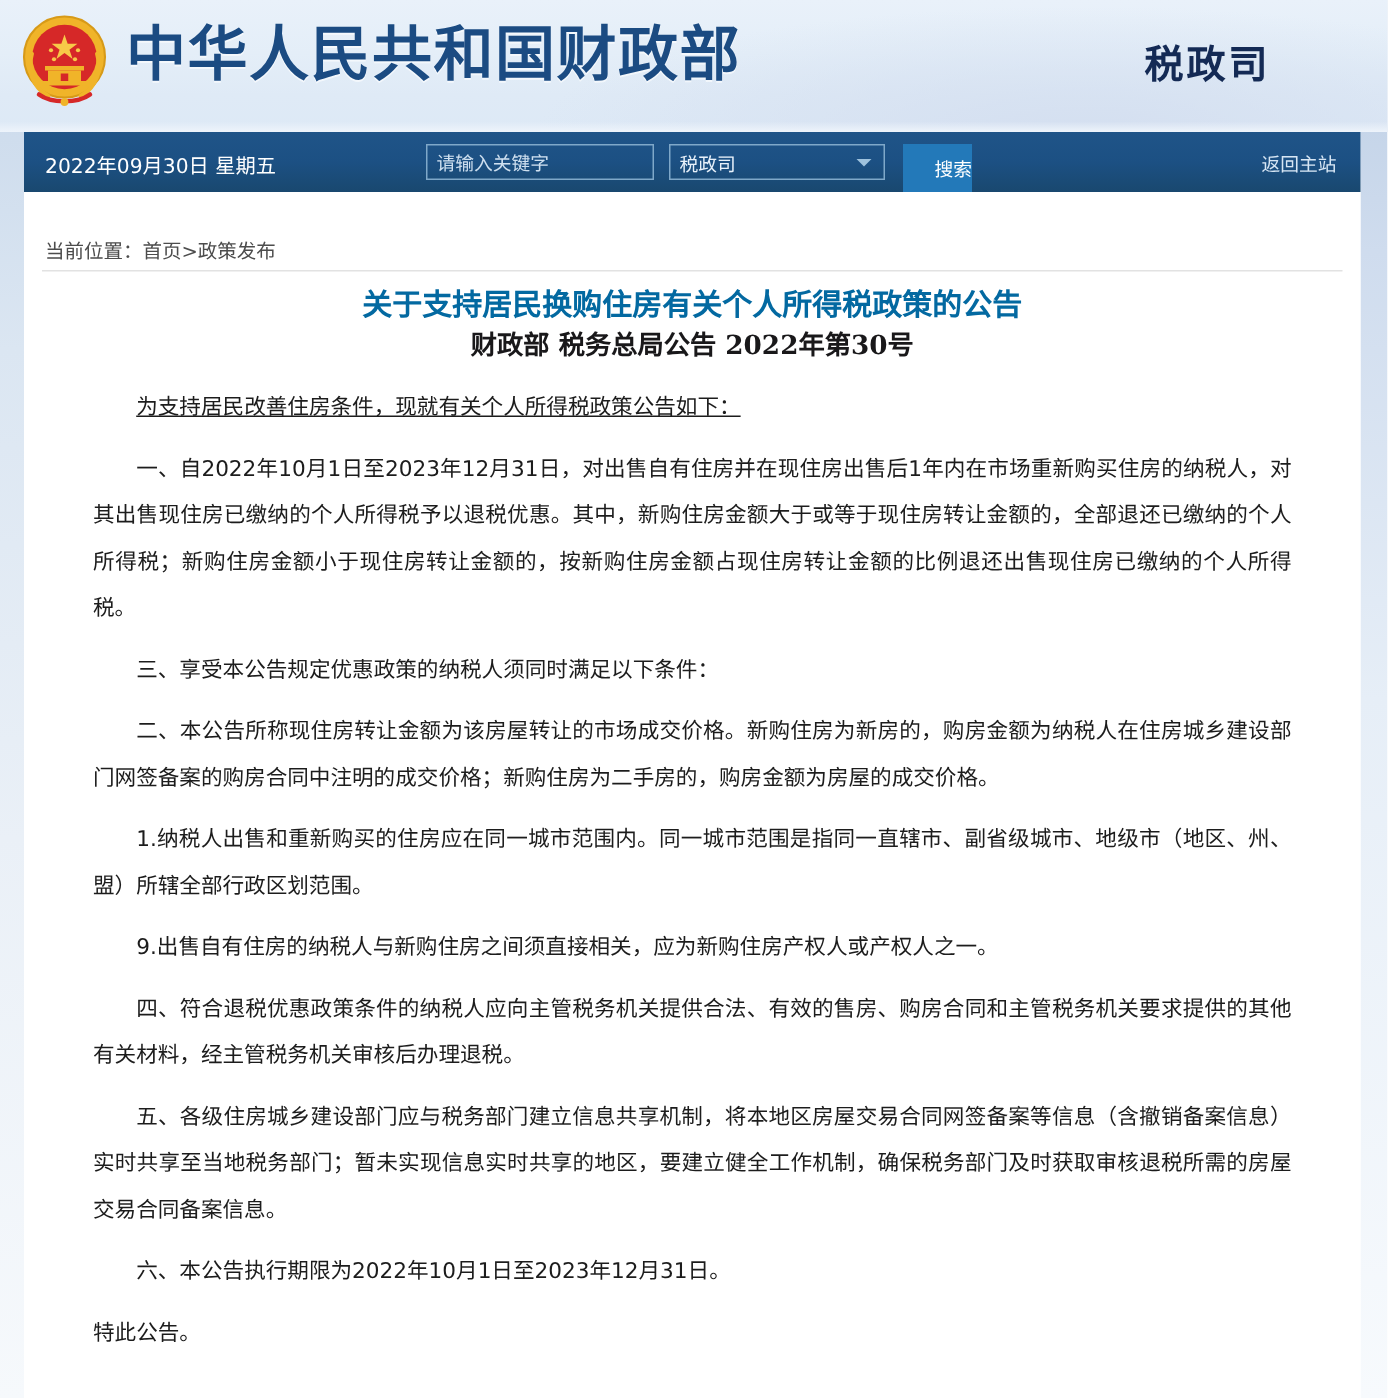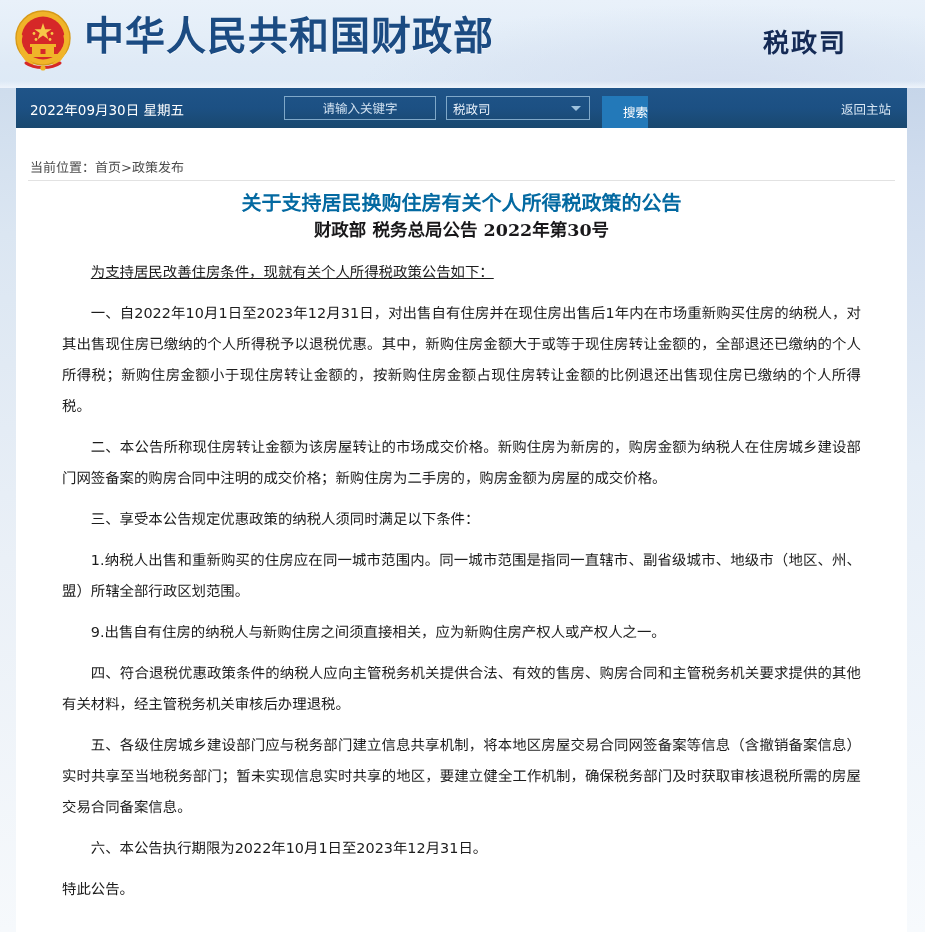--- a/index.html
+++ b/index.html
@@ -79,21 +79,20 @@
     font-family:"DejaVu Sans","Liberation Sans",sans-serif;
   }
   .search-input {
     position:absolute; left:268px; top:8px; width:152px; height:24px;
     background:transparent;
     border:1px solid #7fa8c9;
     color:#dbe9f6; font-size:12.5px;
     padding:0 6px;
     font-family:"DejaVu Sans","Liberation Sans",sans-serif;
     outline:none;
-    text-align:center;
   }
   .search-input::placeholder { color:#cfe0f0; opacity:1; }
 
   .dept-select {
     position:absolute; left:430px; top:8px; width:144px; height:24px;
     border:1px solid #7fa8c9;
     background:transparent;
     display:flex; align-items:center;
     padding:0 6px;
     cursor:pointer;
@@ -232,22 +231,22 @@
 
     <div class="doc">
 
       <h1 class="doc-title">关于支持居民换购住房有关个人所得税政策的公告</h1>
 
       <div class="doc-subtitle">财政部 税务总局公告 2022年第30号</div>
 
       <div class="body-text">
         <p>为支持居民改善住房条件，现就有关个人所得税政策公告如下：</p>
         <p>一、自2022年10月1日至2023年12月31日，对出售自有住房并在现住房出售后1年内在市场重新购买住房的纳税人，对其出售现住房已缴纳的个人所得税予以退税优惠。其中，新购住房金额大于或等于现住房转让金额的，全部退还已缴纳的个人所得税；新购住房金额小于现住房转让金额的，按新购住房金额占现住房转让金额的比例退还出售现住房已缴纳的个人所得税。</p>
+        <p>三、享受本公告规定优惠政策的纳税人须同时满足以下条件：</p>
         <p>二、本公告所称现住房转让金额为该房屋转让的市场成交价格。新购住房为新房的，购房金额为纳税人在住房城乡建设部门网签备案的购房合同中注明的成交价格；新购住房为二手房的，购房金额为房屋的成交价格。</p>
-        <p>三、享受本公告规定优惠政策的纳税人须同时满足以下条件：</p>
         <p class="sub">1.纳税人出售和重新购买的住房应在同一城市范围内。同一城市范围是指同一直辖市、副省级城市、地级市（地区、州、盟）所辖全部行政区划范围。</p>
         <p class="sub">9.出售自有住房的纳税人与新购住房之间须直接相关，应为新购住房产权人或产权人之一。</p>
         <p>四、符合退税优惠政策条件的纳税人应向主管税务机关提供合法、有效的售房、购房合同和主管税务机关要求提供的其他有关材料，经主管税务机关审核后办理退税。</p>
         <p>五、各级住房城乡建设部门应与税务部门建立信息共享机制，将本地区房屋交易合同网签备案等信息（含撤销备案信息）实时共享至当地税务部门；暂未实现信息实时共享的地区，要建立健全工作机制，确保税务部门及时获取审核退税所需的房屋交易合同备案信息。</p>
         <p>六、本公告执行期限为2022年10月1日至2023年12月31日。</p>
         <p class="noindent">特此公告。</p>
       </div>
 
     </div>
   </div>

